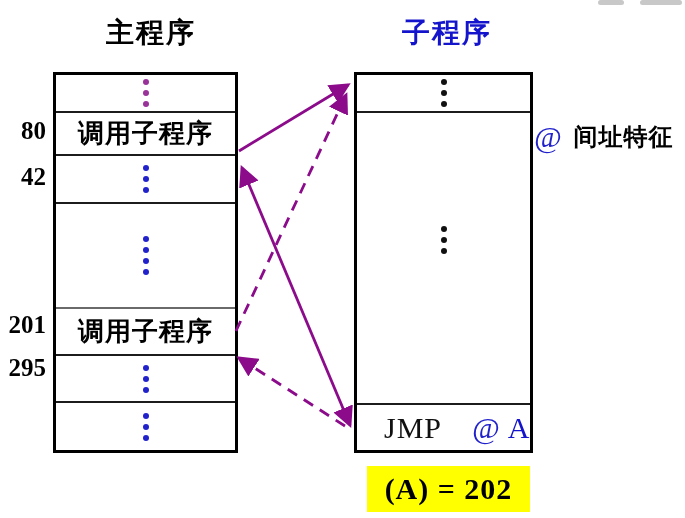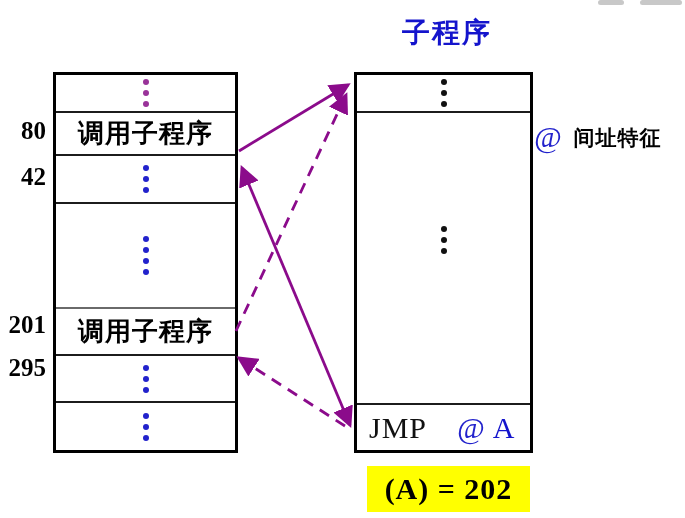--- a/index.html
+++ b/index.html
@@ -36,29 +36,29 @@
     font-family:"Liberation Serif","DejaVu Serif",serif;
   }
   .addr{
     position:absolute;left:0;width:46px;text-align:right;font-size:25px;font-weight:700;
     color:#000;font-family:"Liberation Serif","DejaVu Serif",serif;line-height:28px;
   }
   #addr-80 {top:117px;}
   #addr-81 {top:163px;}
   #addr-201{top:311px;}
   #addr-202{top:354px;}
-  .jmp-row{justify-content:flex-start;padding-left:12px;gap:0;}
+  .jmp-row{justify-content:flex-start;padding-left:27px;gap:0;}
   .jmp-txt{font-size:30px;color:#111;letter-spacing:1px;}
   .at-blue{font-size:30px;color:#2222CC;font-style:italic;margin-left:30px;}
   .op-blue{font-size:30px;color:#1414CC;margin-left:8px;}
   
   #indirect-note{position:absolute;left:534px;top:120px;white-space:nowrap;}
   #indirect-note .at{font-size:30px;color:#2222CC;font-style:italic;vertical-align:-2px;}
   #indirect-note .lbl{
-    font-size:21px;color:#000;font-weight:600;margin-left:8px;letter-spacing:1px;
+    font-size:24px;color:#000;font-weight:600;margin-left:8px;letter-spacing:1px;
     font-family:"Liberation Serif","DejaVu Serif",serif;
   }
   
   #result-box{
     position:absolute;left:367px;top:466px;width:163px;height:46px;background:#FFFF00;
     display:flex;align-items:center;justify-content:center;
     font-size:30px;font-weight:700;color:#000;letter-spacing:1px;
   }
   
   #arrows{position:absolute;left:0;top:0;pointer-events:none;}
@@ -68,20 +68,21 @@
   #artifact-2{left:640px;width:42px;}
 </style>
 </head>
 <body>
 
 <div id="canvas">
 
   <div id="artifact-1" class="artifact"></div>
   <div id="artifact-2" class="artifact"></div>
 
+  <div id="title-main" class="title">主程序</div>
   <div id="title-sub" class="title">子程序</div>
 
   <div id="addr-80" class="addr">80</div>
   <div id="addr-81" class="addr">42</div>
   <div id="addr-201" class="addr">201</div>
   <div id="addr-202" class="addr">295</div>
 
   <div id="main-box" class="membox">
     <div class="row lined" style="height:38px;">
       <div class="dots purple">

